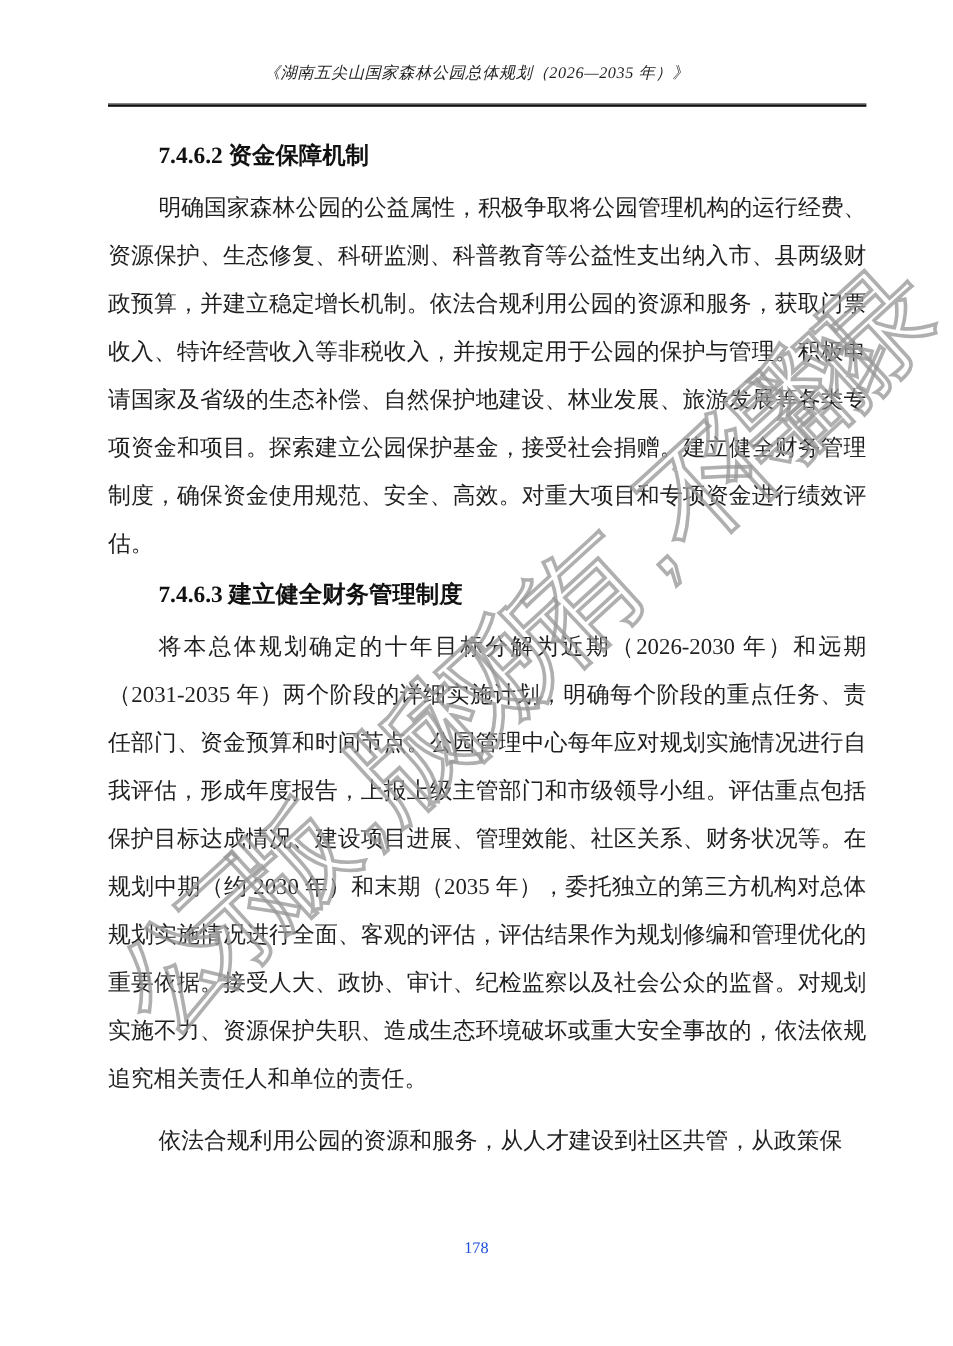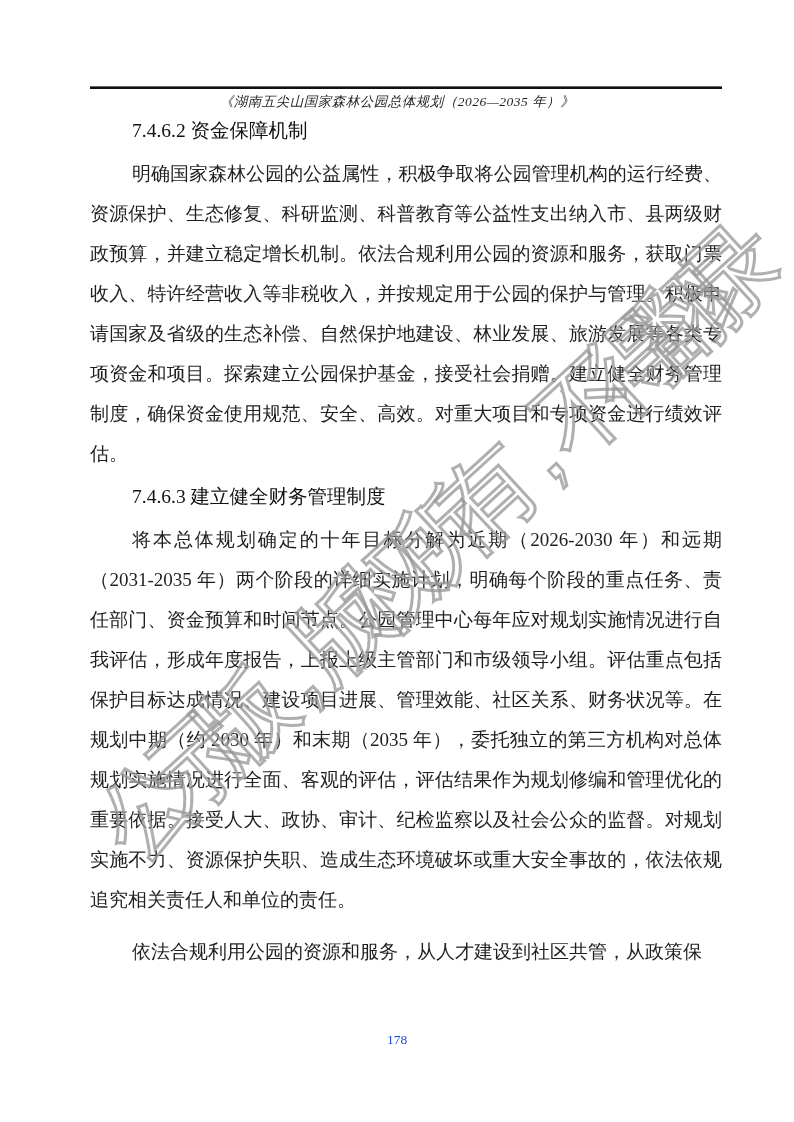--- a/index.html
+++ b/index.html
@@ -19,41 +19,40 @@
   .header-title {
     position: absolute;
     top: 52px;
     left: 0;
     width: 100%;
     text-align: center;
     font-size: 13.5px;
     font-style: italic;
     letter-spacing: 0.5px;
     color: #1f1f1f;
-    margin-top: 41px;
   }
   .header-rule {
     position: absolute;
     top: 86px;
     left: 90px;
     width: 632px;
     height: 0;
     border-top: 1px solid #6a6a6a;
     border-bottom: 2px solid #101010;
   }
   .content {
     position: absolute;
     left: 90px;
     top: 108px;
     width: 632px;
   }
   .section-heading {
     margin: 0;
     font-size: 19.5px;
-    font-weight: normal;
+    font-weight: bold;
     line-height: 46px;
     text-indent: 42px;
     color: #111111;
   }
   .body-para {
     margin: 0;
     font-size: 19px;
     line-height: 40px;
     text-align: justify;
     text-indent: 42px;

